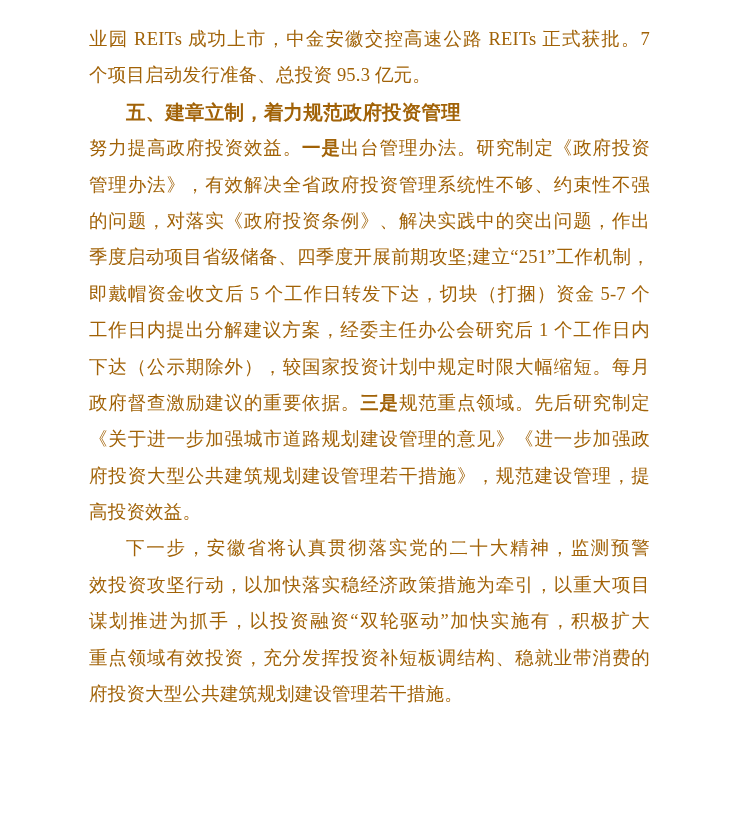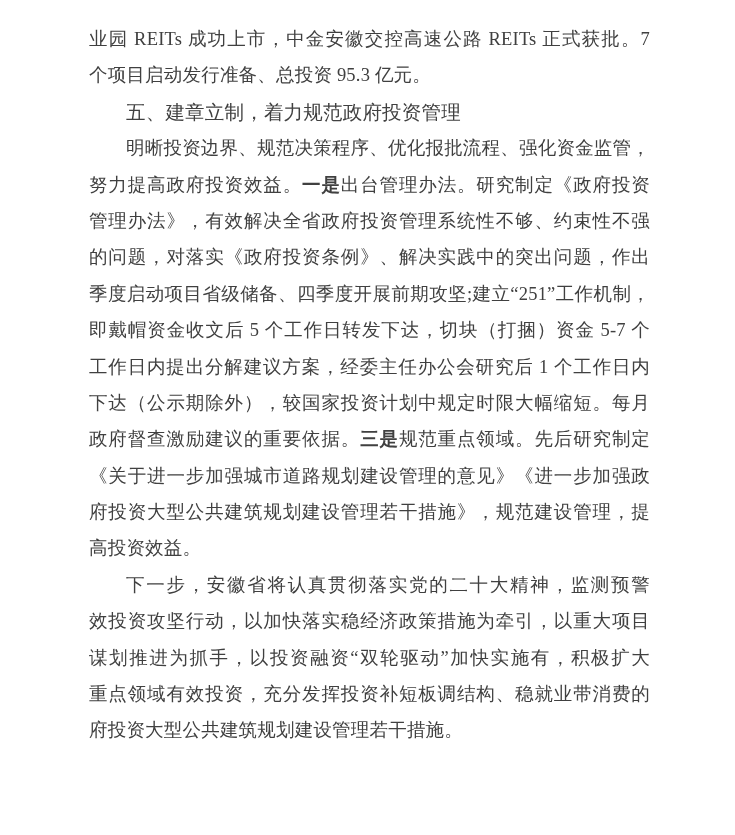--- a/index.html
+++ b/index.html
@@ -7,21 +7,21 @@
     padding: 0;
     background: #ffffff;
   }
   .page {
     position: relative;
     width: 735px;
     height: 835px;
     background: #ffffff;
     overflow: hidden;
     font-family: "Liberation Serif", "DejaVu Serif", serif;
-    color: #404040;
+    color: #a16207;
   }
   .textcol {
     position: absolute;
     top: 21px;
     left: 89px;
     width: 561px;
   }
   .line {
     height: 36.4px;
     line-height: 36.4px;
@@ -33,21 +33,21 @@
   }
   .line.end {
     text-align-last: left;
   }
   .line.indent {
     text-indent: 37px;
   }
   .line.heading {
     text-align-last: left;
     font-family: "Liberation Sans", "DejaVu Sans", sans-serif;
-    font-weight: 400;
+    font-weight: 700;
     font-size: 19.5px;
   }
   .run { }
   .b {
     font-family: "Liberation Sans", "DejaVu Sans", sans-serif;
     font-weight: 700;
   }
 </style>
 </head>
 <body>
@@ -56,21 +56,20 @@
   <div class="textcol">
 
     <div class="para">
       <div class="line"><span class="run">业园 REITs 成功上市，中金安徽交控高速公路 REITs 正式获批。7</span></div>
       <div class="line end"><span class="run">个项目启动发行准备、总投资 95.3 亿元。</span></div>
     </div>
 
     <div class="line heading indent"><span class="run">五、建章立制，着力规范政府投资管理</span></div>
 
     <div class="para">
-      <div class="line indent"><span class="run">明晰投资边界、规范决策程序、优化报批流程、强化资金监管，</span></div>
       <div class="line"><span class="run">努力提高政府投资效益。</span><span class="run b">一是</span><span class="run">出台管理办法。研究制定《政府投资</span></div>
       <div class="line"><span class="run">管理办法》，有效解决全省政府投资管理系统性不够、约束性不强</span></div>
       <div class="line"><span class="run">的问题，对落实《政府投资条例》、解决实践中的突出问题，作出</span></div>
       <div class="line"><span class="run">季度启动项目省级储备、四季度开展前期攻坚;建立“251”工作机制，</span></div>
       <div class="line"><span class="run">即戴帽资金收文后 5 个工作日转发下达，切块（打捆）资金 5-7 个</span></div>
       <div class="line"><span class="run">工作日内提出分解建议方案，经委主任办公会研究后 1 个工作日内</span></div>
       <div class="line"><span class="run">下达（公示期除外），较国家投资计划中规定时限大幅缩短。每月</span></div>
       <div class="line"><span class="run">政府督查激励建议的重要依据。</span><span class="run b">三是</span><span class="run">规范重点领域。先后研究制定</span></div>
       <div class="line"><span class="run">《关于进一步加强城市道路规划建设管理的意见》《进一步加强政</span></div>
       <div class="line"><span class="run">府投资大型公共建筑规划建设管理若干措施》，规范建设管理，提</span></div>

